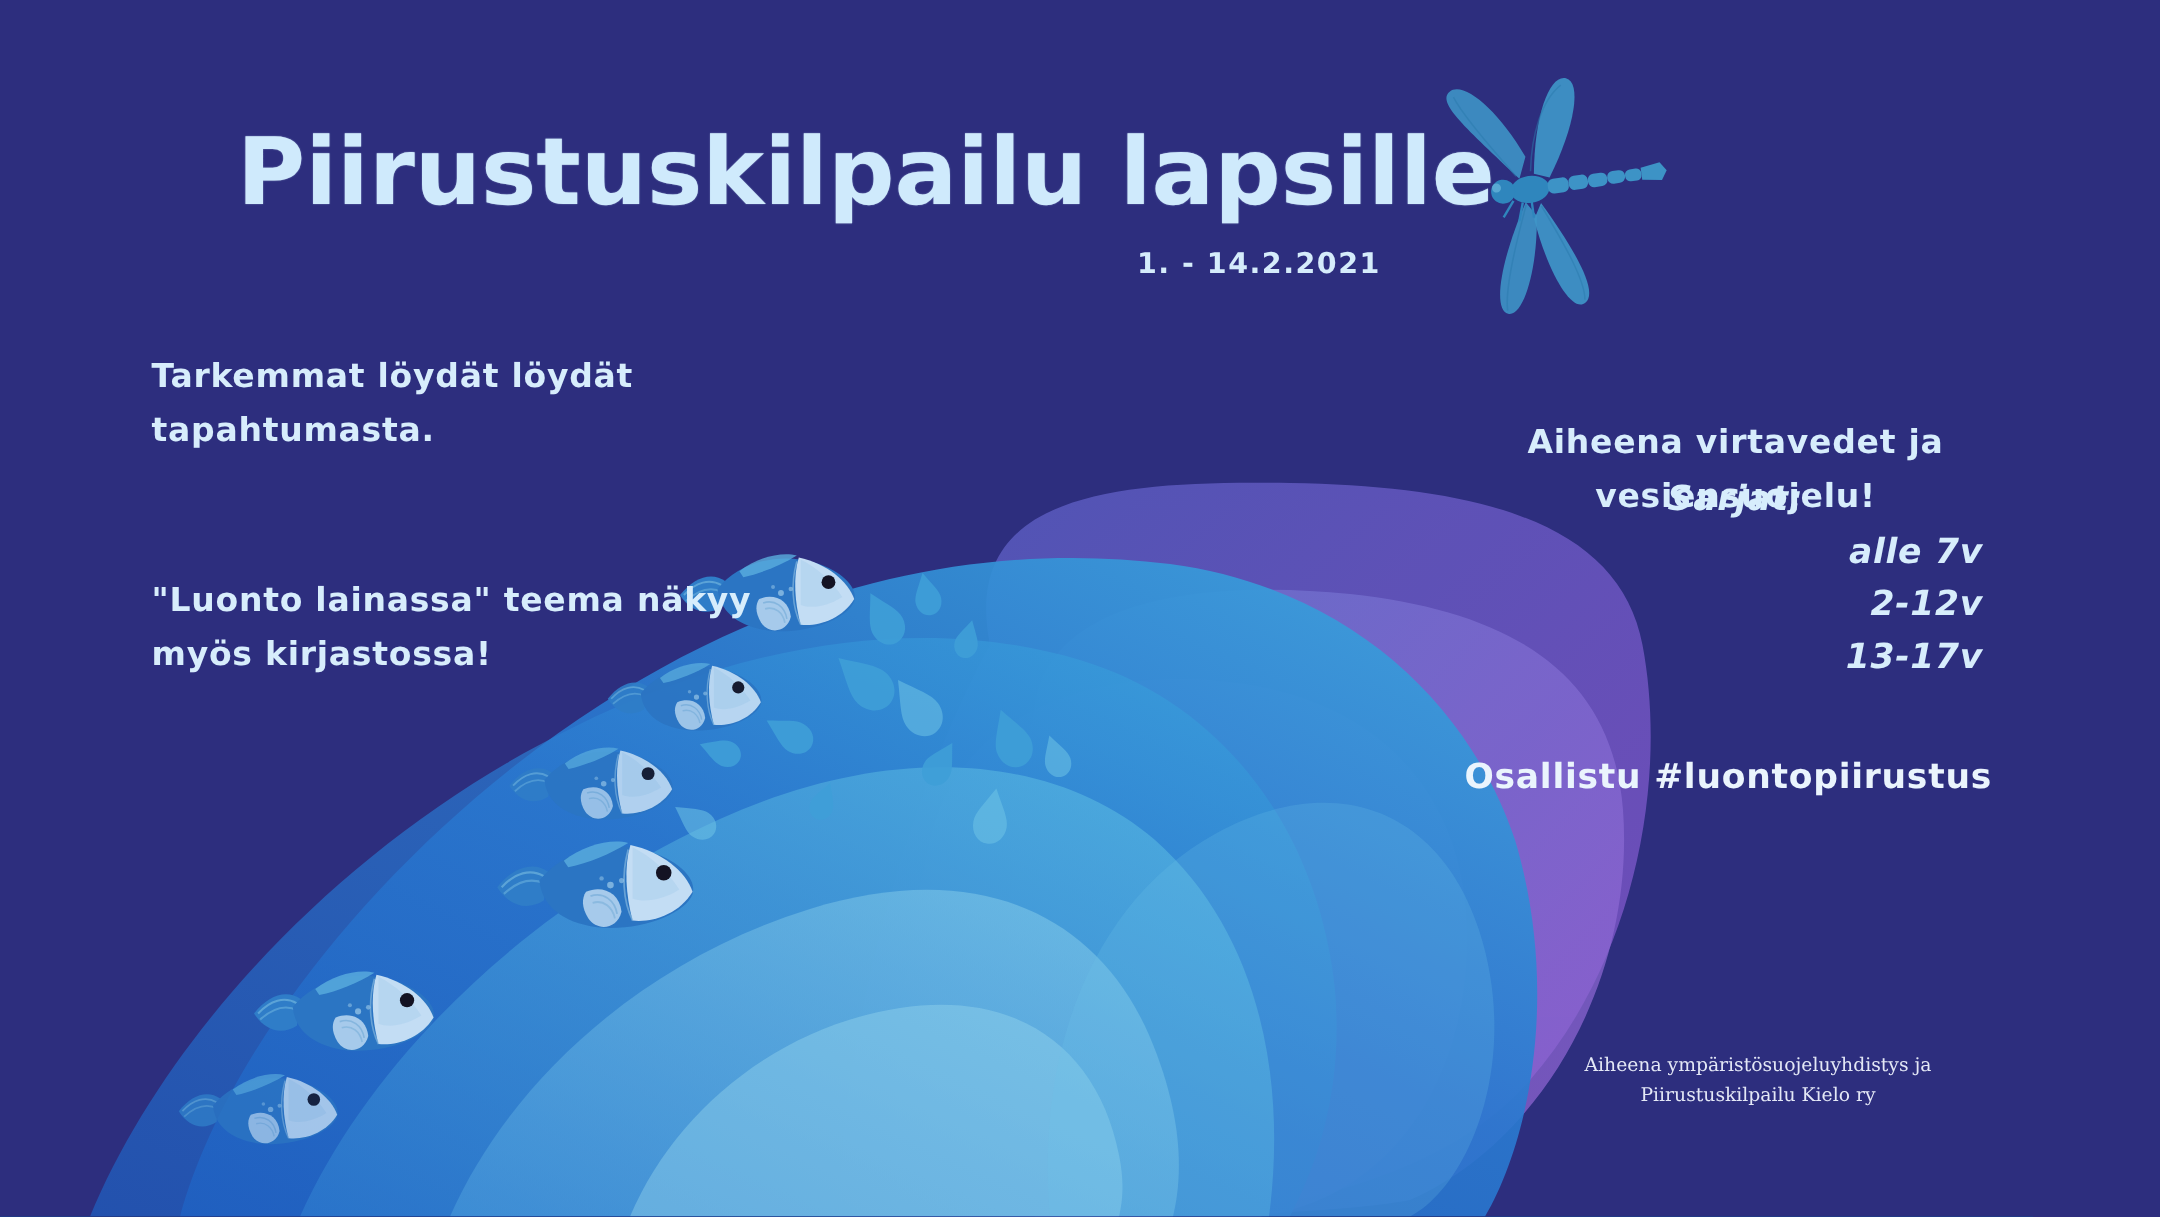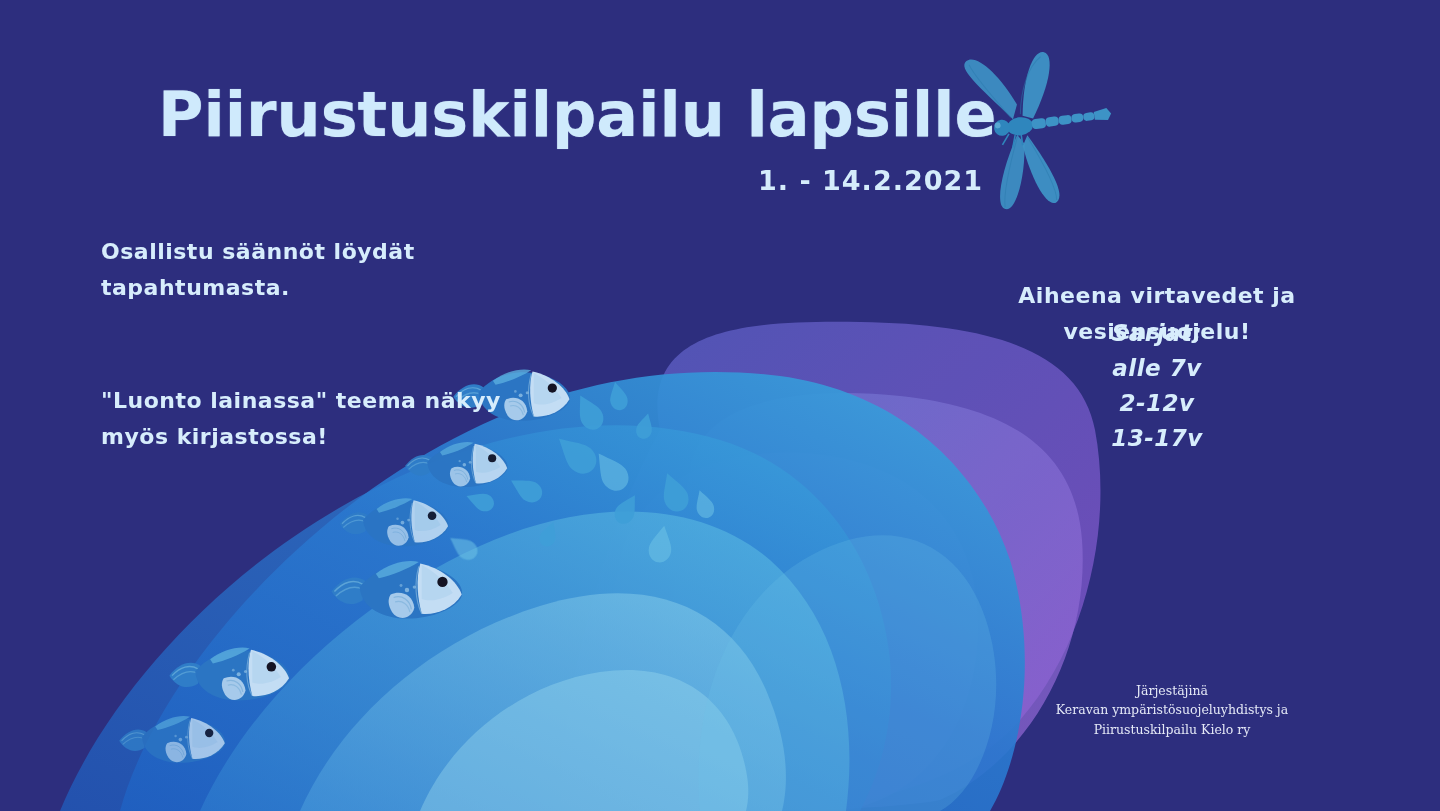--- a/index.html
+++ b/index.html
@@ -39,21 +39,21 @@
     line-height: 1.05;
     letter-spacing: 0px;
     color: #cfeafc;
     white-space: nowrap;
     text-shadow: 0 0 1px rgba(207,234,252,.6);
   }
   #date {
     position: absolute;
     left: 758px;
     top: 165px;
-    font-size: 27px;
+    font-size: 19px;
     color: #d5ecfb;
     letter-spacing: 1px;
     white-space: nowrap;
   }
   #left-block-1 {
     position: absolute;
     left: 101px;
     top: 234px;
     width: 380px;
     font-size: 22px;
@@ -85,21 +85,21 @@
     right: 118px;
     top: 316px;
     width: 330px;
     text-align: center;
     font-size: 23px;
     line-height: 1.52;
     color: #d7edfc;
     font-style: italic;
   }
   #series .series-title { display: block; }
-  #series .series-item { display: block; }
+  #series .series-item { display: block; text-align: right; }
   #hashtag {
     position: absolute;
     right: 112px;
     top: 505px;
     font-size: 23px;
     color: #eaf4fd;
     white-space: nowrap;
     text-align: right;
   }
   #organizers {
@@ -277,33 +277,33 @@
         <rect x="62" y="-4" width="11" height="8" rx="3.5" fill="#3d93c6"></rect>
         <path d="M73 -4 L 86 -6 L 90 0 L 86 6 L 73 4 Z" fill="#3d93c6"></path>
       </g>
     </g>
   </svg>
 
   <h1 id="title" class="rounded">Piirustuskilpailu lapsille</h1>
 
   <div id="date" class="rounded">1. - 14.2.2021</div>
 
-  <div id="left-block-1" class="rounded">Osallistu säännöt löydät tapahtumasta.</div>
+  <div id="left-block-1" class="rounded">Tarkemmat löydät löydät tapahtumasta.</div>
 
   <div id="left-block-2" class="rounded">"Luonto lainassa" teema näkyy myös kirjastossa!</div>
 
   <div id="right-topic" class="rounded">Aiheena virtavedet ja vesiensuojelu!</div>
 
   <div id="series" class="rounded">
     <span class="series-title">Sarjat:</span>
     <span class="series-item">alle 7v</span>
     <span class="series-item">2-12v</span>
     <span class="series-item">13-17v</span>
   </div>
 
+  <div id="hashtag" class="rounded">Osallistu #luontopiirustus</div>
 
   <div id="organizers">
-    <span>Järjestäjinä</span>
-    <span>Keravan ympäristösuojeluyhdistys ja</span>
+    <span>Aiheena ympäristösuojeluyhdistys ja</span>
     <span>Piirustuskilpailu Kielo ry</span>
   </div>
 
 </div>
 
 </body></html>

